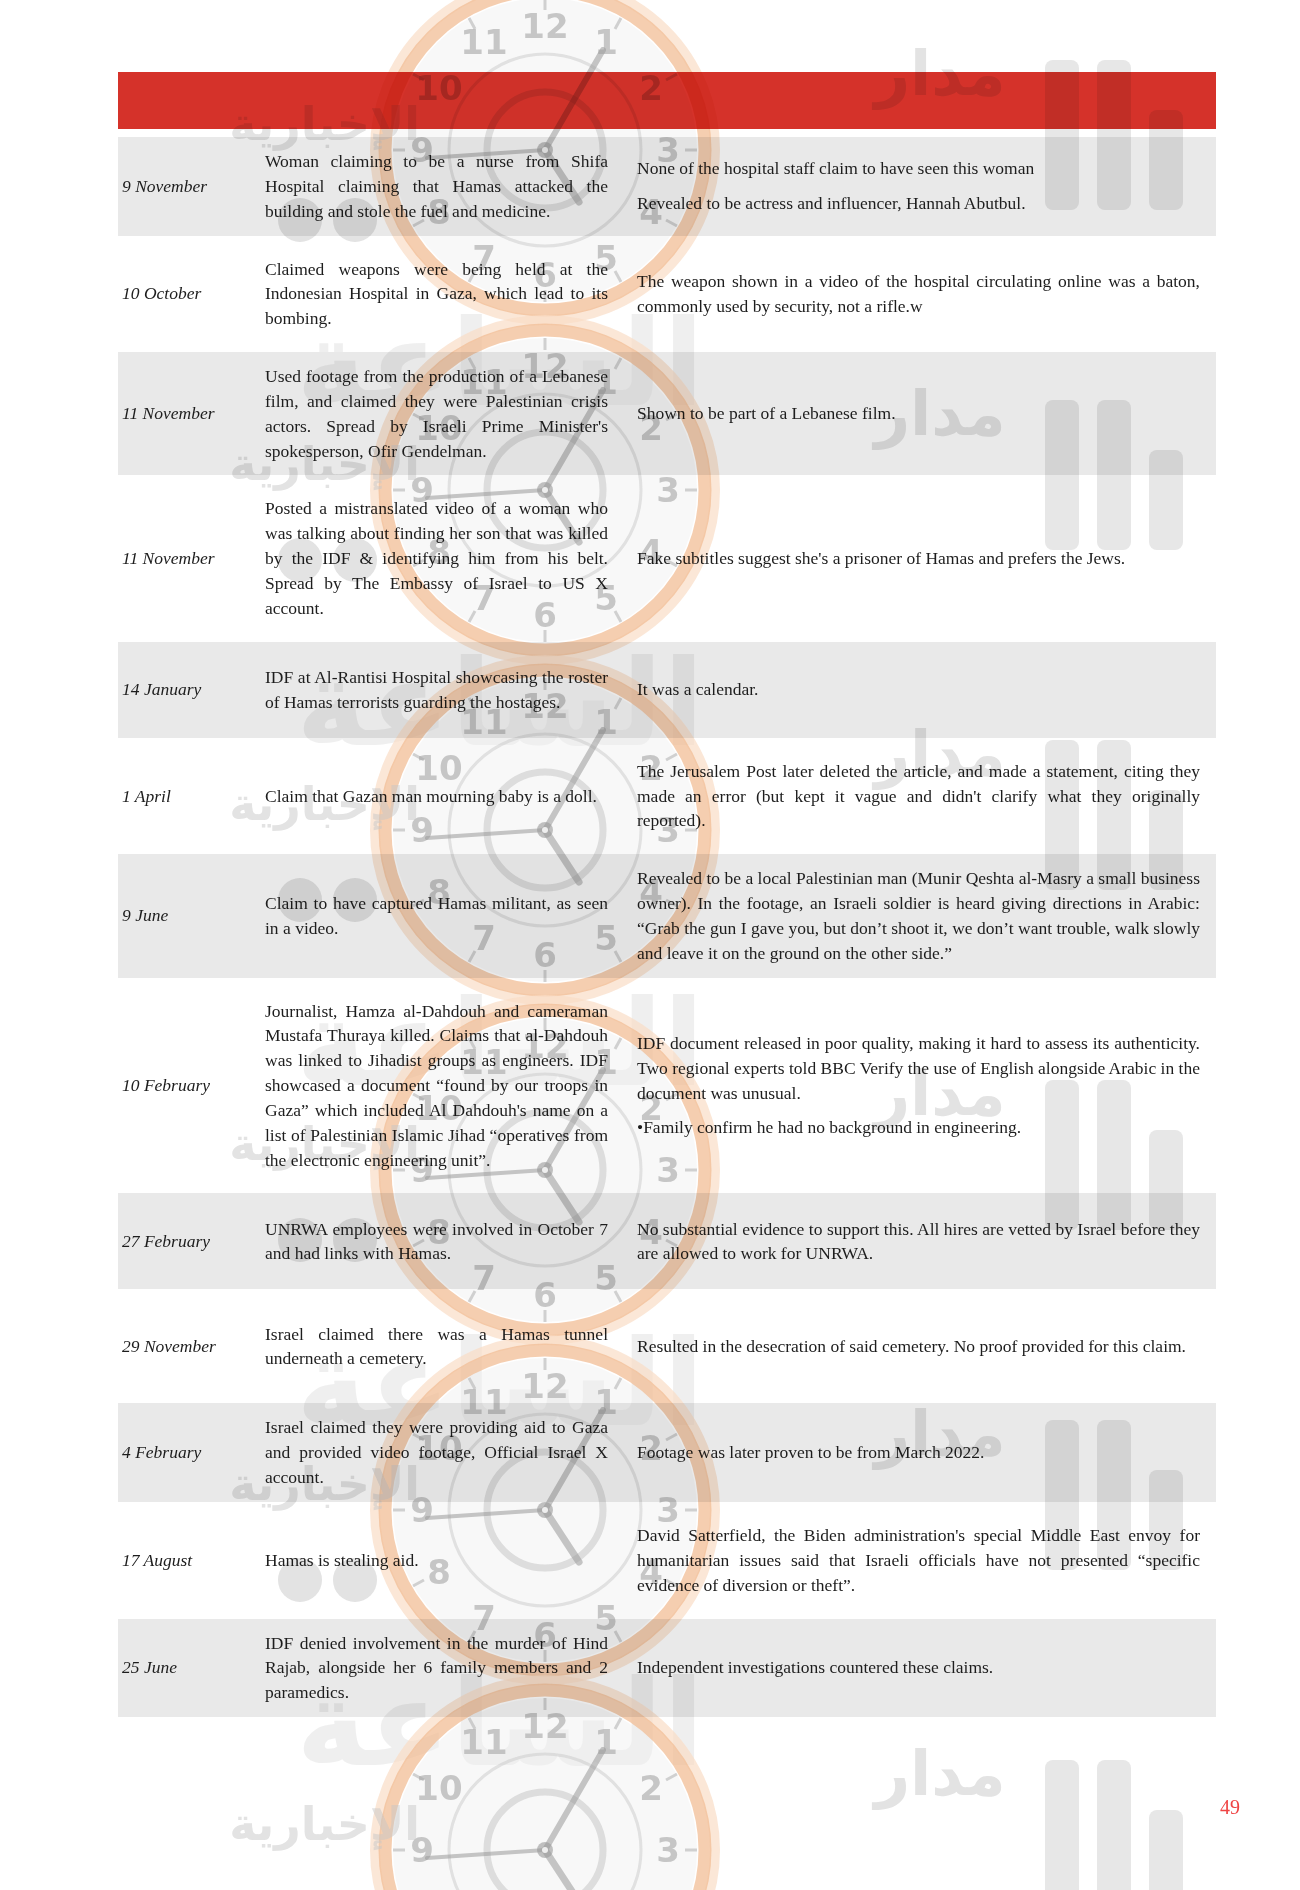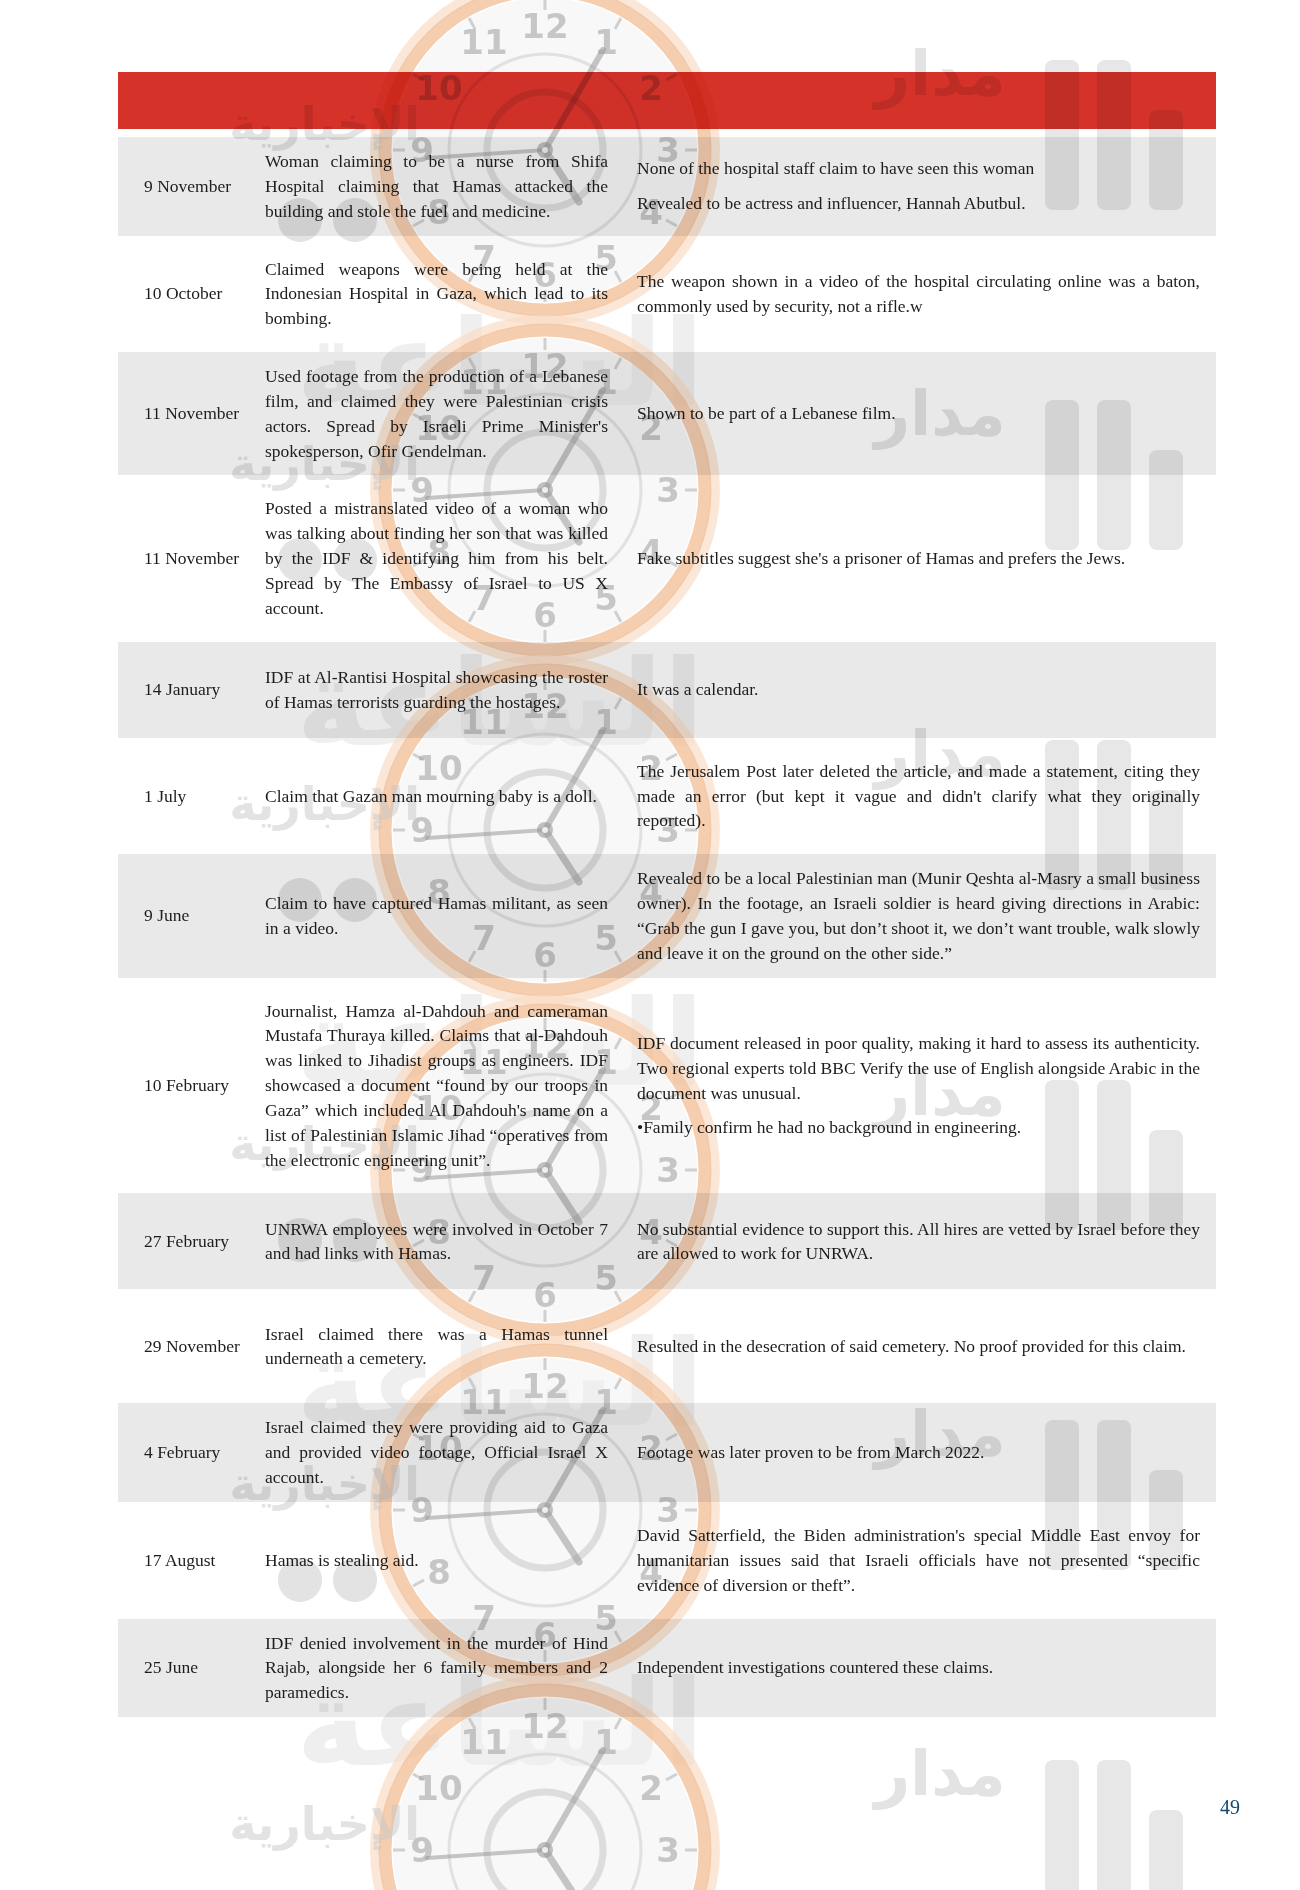--- a/index.html
+++ b/index.html
@@ -30,22 +30,23 @@
     min-height:96px;
     padding:12px 0;
     box-sizing:border-box;
   }
   .row.gray{ background:#e9e9e9; }
   .row.white{ background:transparent; }
   .cell{ font-size:17.5px; line-height:1.42; }
   .cell-date{
     flex:none;
     width:147px;
-    padding-left:26px;
+    padding-left:4px;
     box-sizing:border-box;
+    font-style:italic;
   }
   .cell-claim{
     flex:none;
     width:343px;
     margin-right:17px;
     box-sizing:border-box;
     text-align:justify;
   }
   .cell-resp{
     flex:1;
@@ -54,21 +55,21 @@
     box-sizing:border-box;
     text-align:justify;
   }
   .cell p{ margin:0; }
   .cell-resp p + p{ margin-top:10px; }
   .page-number{
     position:absolute;
     left:1220px;
     top:1796px;
     font-size:20px;
-    color:#0c4a6e;
+    color:#ef4444;
   }
   .watermark{
     position:absolute;
     left:0; top:0;
     width:1300px;
     height:1890px;
     pointer-events:none;
     mix-blend-mode:multiply;
   }
   .wm-num{
@@ -147,21 +148,21 @@
       <div class="cell cell-claim">
           <p>IDF at Al-Rantisi Hospital showcasing the roster of Hamas terrorists guarding the hostages.</p>
         </div>
       <div class="cell cell-resp">
           <p>It was a calendar.</p>
         </div>
     </div>
 
     <div class="row white">
       <div class="cell cell-date">
-          <p>1 July</p>
+          <p>1 April</p>
         </div>
       <div class="cell cell-claim">
           <p>Claim that Gazan man mourning baby is a doll.</p>
         </div>
       <div class="cell cell-resp">
           <p>The Jerusalem Post later deleted the article, and made a statement, citing they made an error (but kept it vague and didn't clarify what they originally reported).</p>
         </div>
     </div>
 
     <div class="row gray">

